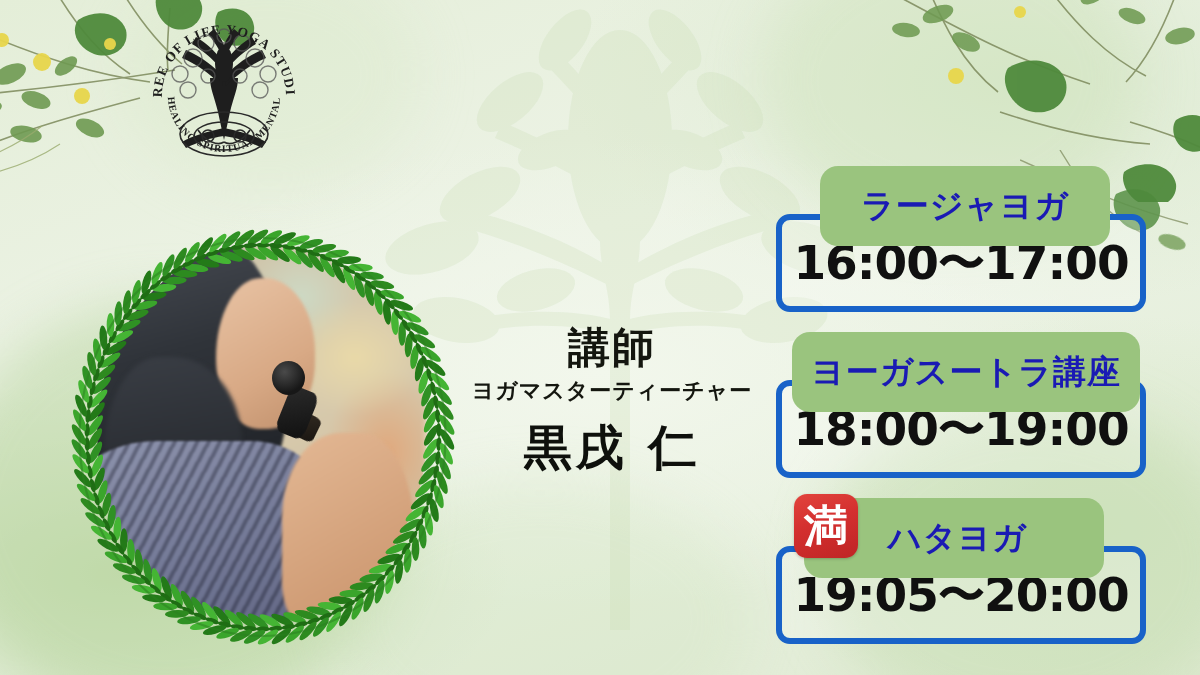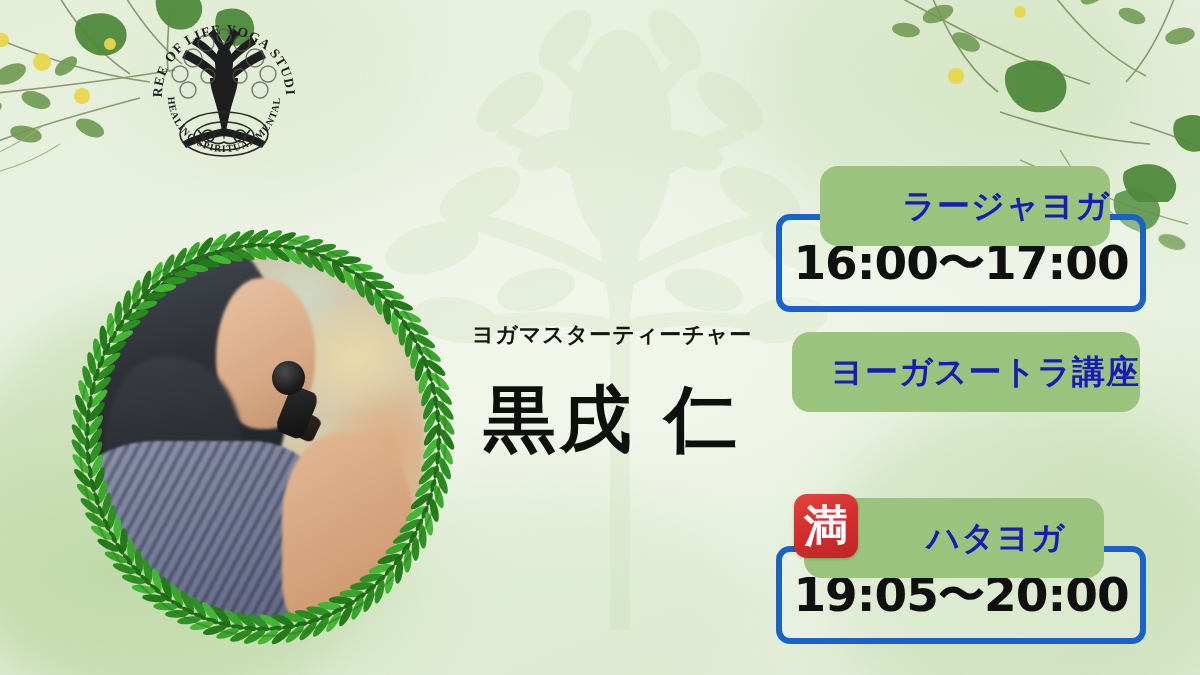--- a/index.html
+++ b/index.html
@@ -134,22 +134,22 @@
   }
   .inst-heading{
     font-size:42px;font-weight:700;color:#14160f;letter-spacing:2px;
     font-family:"DejaVu Sans","Liberation Sans",sans-serif;
   }
   .inst-role{
     font-size:22px;font-weight:700;color:#14160f;letter-spacing:1px;
     font-family:"DejaVu Sans","Liberation Sans",sans-serif;
   }
   .inst-name{
-    margin-top:22px;
-    font-size:72px;font-weight:700;color:#0e100c;letter-spacing:4px;
+    margin-top:10px;
+    font-size:48px;font-weight:700;color:#0e100c;letter-spacing:4px;
     font-family:"DejaVu Sans","Liberation Sans",sans-serif;
   }
 
   
   .schedule{position:absolute;left:770px;top:166px;width:400px;}
   .sched-row{position:relative;height:148px;margin-bottom:18px;}
   .sched-row:last-child{margin-bottom:0;}
 
   .time-box{
     position:absolute;left:6px;top:48px;width:370px;height:98px;
@@ -159,26 +159,26 @@
   }
   .time-text{
     font-size:47px;font-weight:700;color:#101010;letter-spacing:-1px;
     font-family:"DejaVu Sans","Liberation Sans",sans-serif;
     white-space:nowrap;
   }
 
   .name-pill{
     position:absolute;top:0;height:80px;
     background:#9ac47e;border-radius:18px;
-    display:flex;align-items:center;justify-content:flex-end;
+    display:flex;align-items:center;justify-content:center;
     z-index:3;
   }
   .pill-a{left:50px;width:290px;}
   .pill-b{left:22px;width:348px;}
-  .pill-c{left:34px;width:300px;justify-content:center;padding-left:84px;}
+  .pill-c{left:34px;width:300px;justify-content:flex-start;padding-left:84px;}
   .pill-text{
     font-size:33px;font-weight:700;color:#1a1ab4;letter-spacing:1px;
     font-family:"DejaVu Sans","Liberation Sans",sans-serif;
     white-space:nowrap;
   }
   .full-badge{
     position:absolute;left:24px;top:-4px;width:64px;height:64px;
     background:linear-gradient(160deg,#e2443c 0%,#d32f2f 45%,#bf2525 100%);
     border-radius:13px;
     display:flex;align-items:center;justify-content:center;
@@ -813,36 +813,40 @@
             <ellipse cx="-5.0" cy="-8.0" rx="12" ry="3.8" fill="#2d8a1f" transform="rotate(-34 -5 -8)"></ellipse>
             <ellipse cx="5.0" cy="8.0" rx="12" ry="3.8" fill="#3aa52b" transform="rotate(34 5 8)"></ellipse>
             <ellipse cx="0" cy="0" rx="7" ry="2.6" fill="#1f6d14"></ellipse>
           </g>
         </g>
       <path d="M199 16 A183 199 0 1 1 198 16" fill="none" stroke="#2c7f20" stroke-width="2.2" opacity=".55"></path>
     </svg>
   </div>
 
   <div class="instructor">
+    <div class="inst-heading">講師</div>
     <div class="inst-role">ヨガマスターティーチャー</div>
     <div class="inst-name">黒戌 仁</div>
   </div>
 
   <div class="schedule">
 
     <div class="sched-row">
       <div class="time-box">
         <span class="time-text">16:00〜17:00</span>
       </div>
       <div class="name-pill pill-a">
         <span class="pill-text">ラージャヨガ</span>
       </div>
     </div>
 
     <div class="sched-row">
+      <div class="time-box">
+        <span class="time-text">18:00〜19:00</span>
+      </div>
       <div class="name-pill pill-b">
         <span class="pill-text">ヨーガスートラ講座</span>
       </div>
     </div>
 
     <div class="sched-row">
       <div class="time-box">
         <span class="time-text">19:05〜20:00</span>
       </div>
       <div class="name-pill pill-c">

